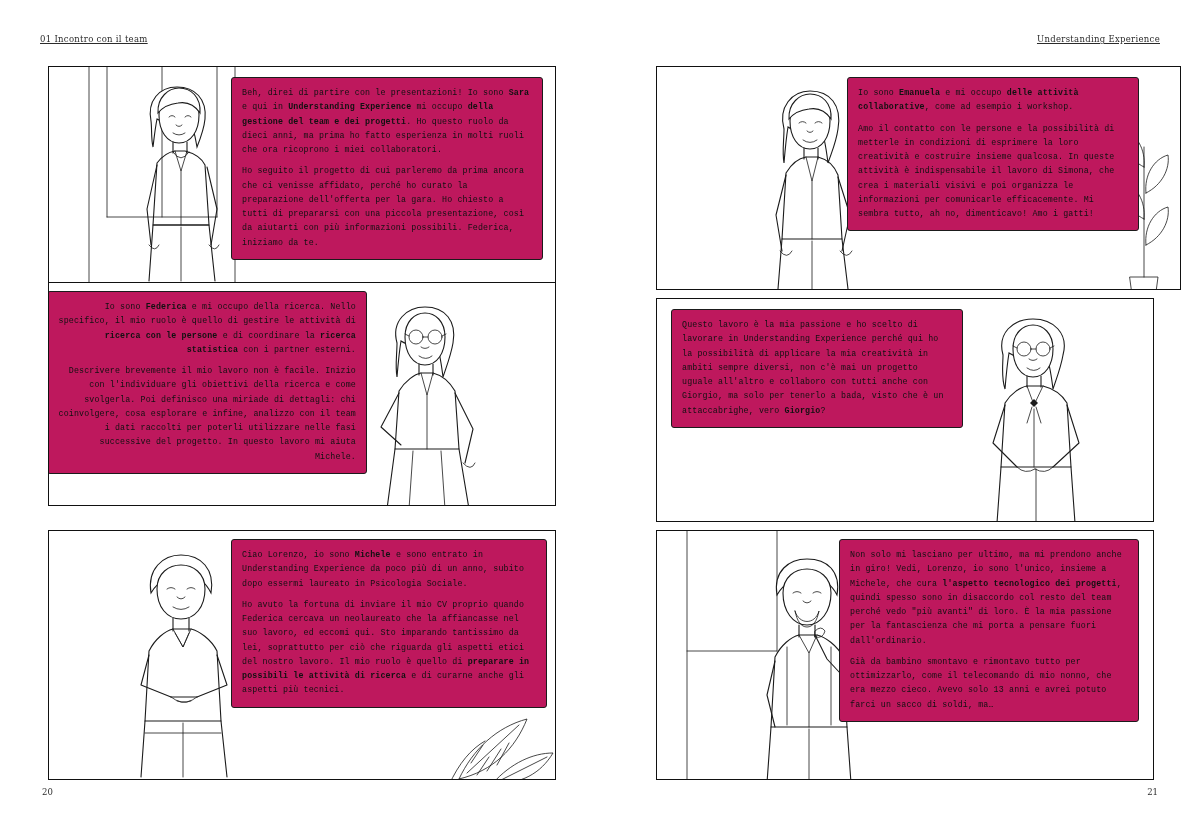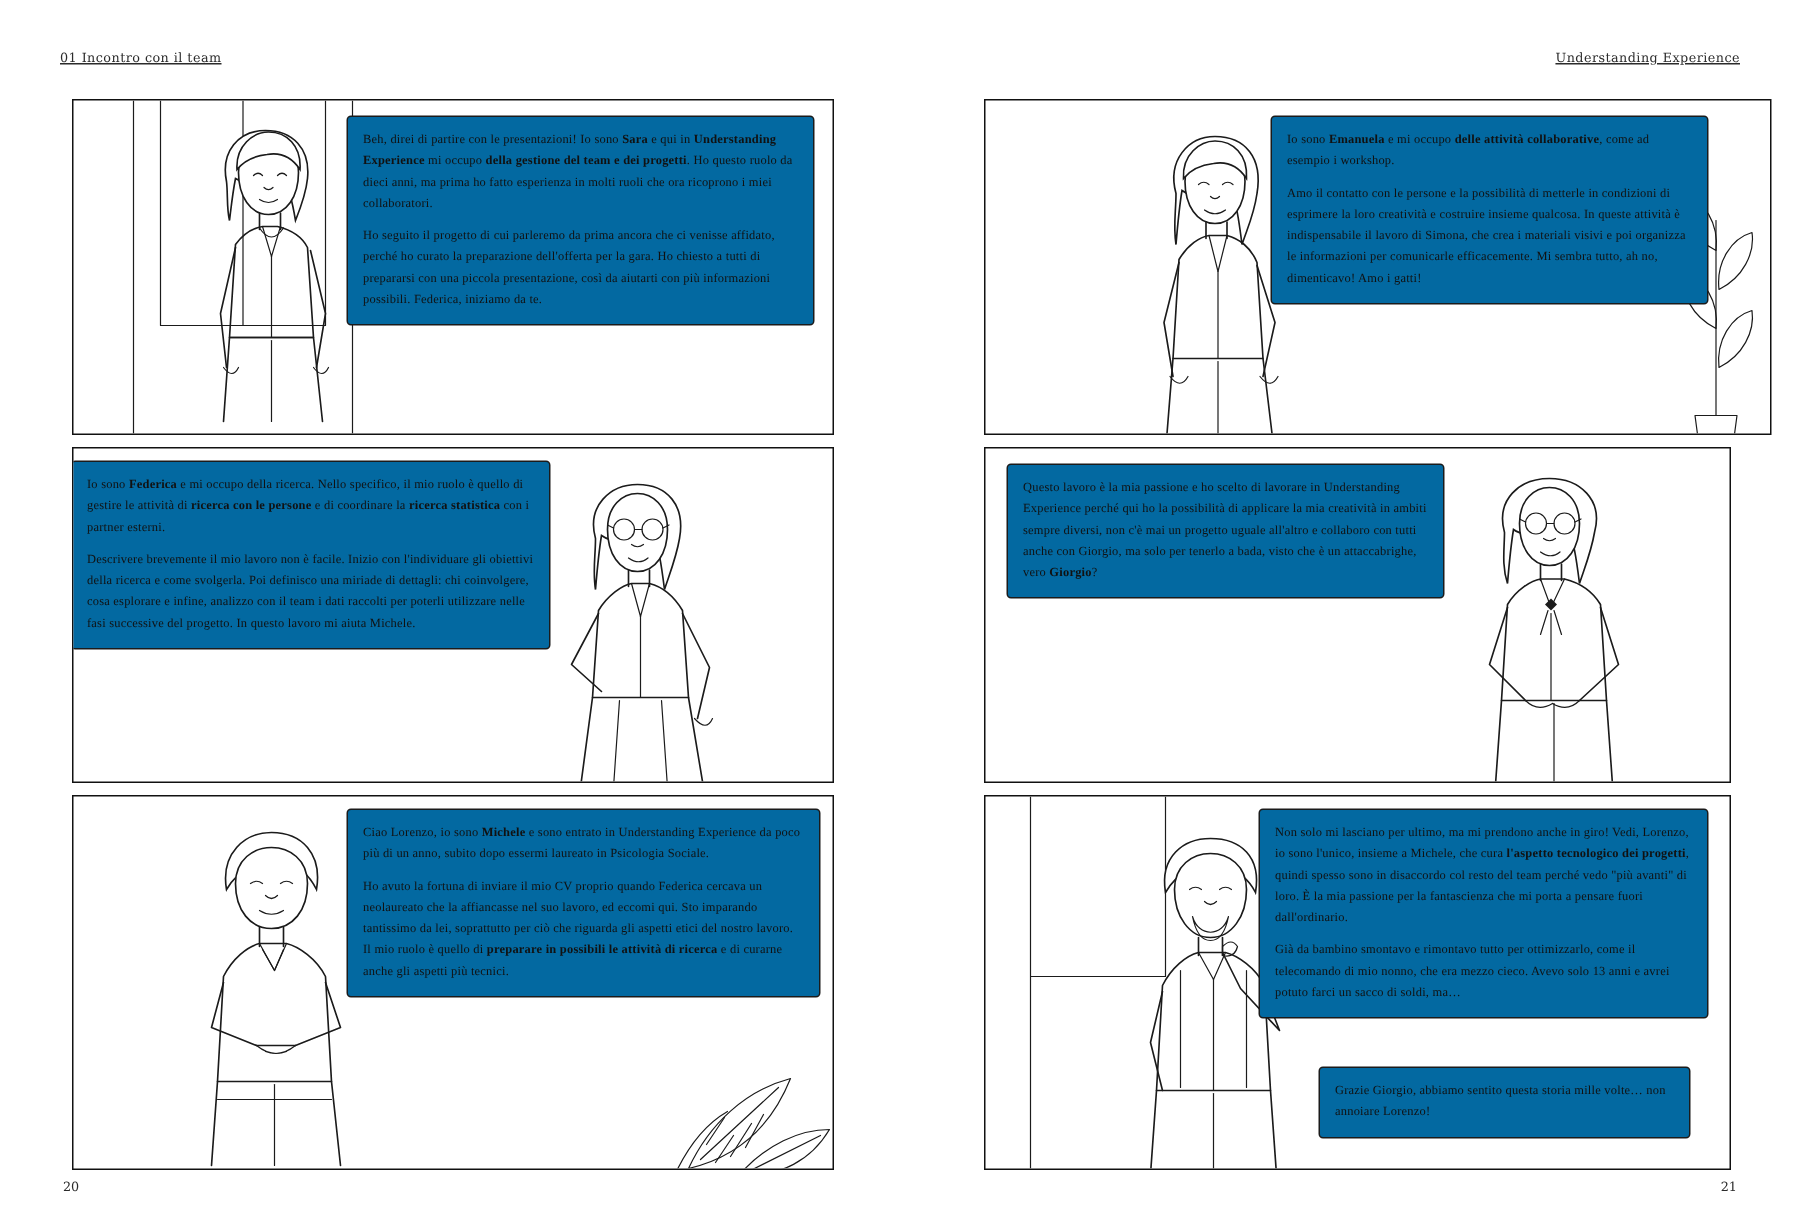--- a/index.html
+++ b/index.html
@@ -46,26 +46,26 @@
   
   .panel {
     position: absolute;
     border: 1px solid #111;
     background: #ffffff;
     overflow: hidden;
   }
   
   .balloon {
     position: absolute;
-    background: #0369a1;
+    background: #be185d;
     border: 1px solid #1b1b1b;
     border-radius: 3px;
     padding: 8px 10px 9px 10px;
     box-sizing: border-box;
-    font-family: Liberation Serif, serif;
+    font-family: Liberation Mono, monospace;
     font-size: 8.3px;
     line-height: 1.72;
     color: #111;
     letter-spacing: 0.15px;
   }
   .balloon p { margin: 0 0 7px 0; }
   .balloon p:last-child { margin-bottom: 0; }
   .balloon b { font-weight: bold; }
 
   
@@ -153,21 +153,21 @@
         <path class="ln" d="M6 150 L2 200 M66 150 L72 200"></path>
         <path class="ln-thin" d="M36 152 L36 200"></path>
       </g>
     </svg>
     <div class="balloon" style="left:190px; top:10px; width:292px;">
       <p>Io sono <b>Emanuela</b> e mi occupo <b>delle attività collaborative</b>, come ad esempio i workshop.</p>
       <p>Amo il contatto con le persone e la possibilità di metterle in condizioni di esprimere la loro creatività e costruire insieme qualcosa. In queste attività è indispensabile il lavoro di Simona, che crea i materiali visivi e poi organizza le informazioni per comunicarle efficacemente. Mi sembra tutto, ah no, dimenticavo! Amo i gatti!</p>
     </div>
   </div>
 
-  <div class="panel" style="left:48px; top:298px; width:506px; height:222px;">
+  <div class="panel" style="left:48px; top:282px; width:506px; height:222px;text-align:right;">
     <svg width="506" height="222" viewBox="0 0 506 222">
       <g transform="translate(330,20)">
 
         <path class="hair" d="M18 40 C12 18 28 4 46 4 C66 4 78 18 74 40 C72 52 68 62 64 74 C62 58 60 44 56 38 C48 42 30 44 22 38 C20 50 19 62 18 74 C16 62 18 52 18 40 Z"></path>
         <path class="fillw" d="M26 34 C26 18 36 10 46 10 C56 10 66 18 66 34 C66 50 58 62 46 62 C34 62 26 50 26 34 Z"></path>
 
         <circle class="ln-thin" cx="37" cy="34" r="7"></circle>
         <circle class="ln-thin" cx="56" cy="34" r="7"></circle>
         <path class="ln-thin" d="M44 34 L49 34 M30 33 L26 31 M63 33 L67 31"></path>
         <path class="ln-thin" d="M42 44 q4 3 8 0"></path>
@@ -289,18 +289,15 @@
         <path class="ln-thin" d="M50 76 q6 -6 10 0 q-2 8 -10 6 Z"></path>
 
         <path class="ln" d="M6 172 L2 228 M82 172 L86 228"></path>
         <path class="ln-thin" d="M44 174 L44 228"></path>
       </g>
     </svg>
     <div class="balloon" style="left:182px; top:8px; width:300px;">
       <p>Non solo mi lasciano per ultimo, ma mi prendono anche in giro! Vedi, Lorenzo, io sono  l'unico, insieme a Michele, che cura <b>l'aspetto tecnologico dei progetti</b>, quindi spesso sono in disaccordo col resto del team perché vedo "più avanti" di loro. È la mia passione per la fantascienza che mi porta a pensare fuori dall'ordinario.</p>
       <p>Già da bambino smontavo e rimontavo tutto per ottimizzarlo, come il telecomando di mio nonno, che era mezzo cieco. Avevo solo 13 anni e avrei potuto farci un sacco di soldi, ma…</p>
     </div>
-    <div class="balloon" style="left:222px; top:180px; width:248px;">
-      <p>Grazie Giorgio, abbiamo sentito questa storia mille volte… non annoiare Lorenzo!</p>
-    </div>
   </div>
 
 </div>
 
 </body></html>

